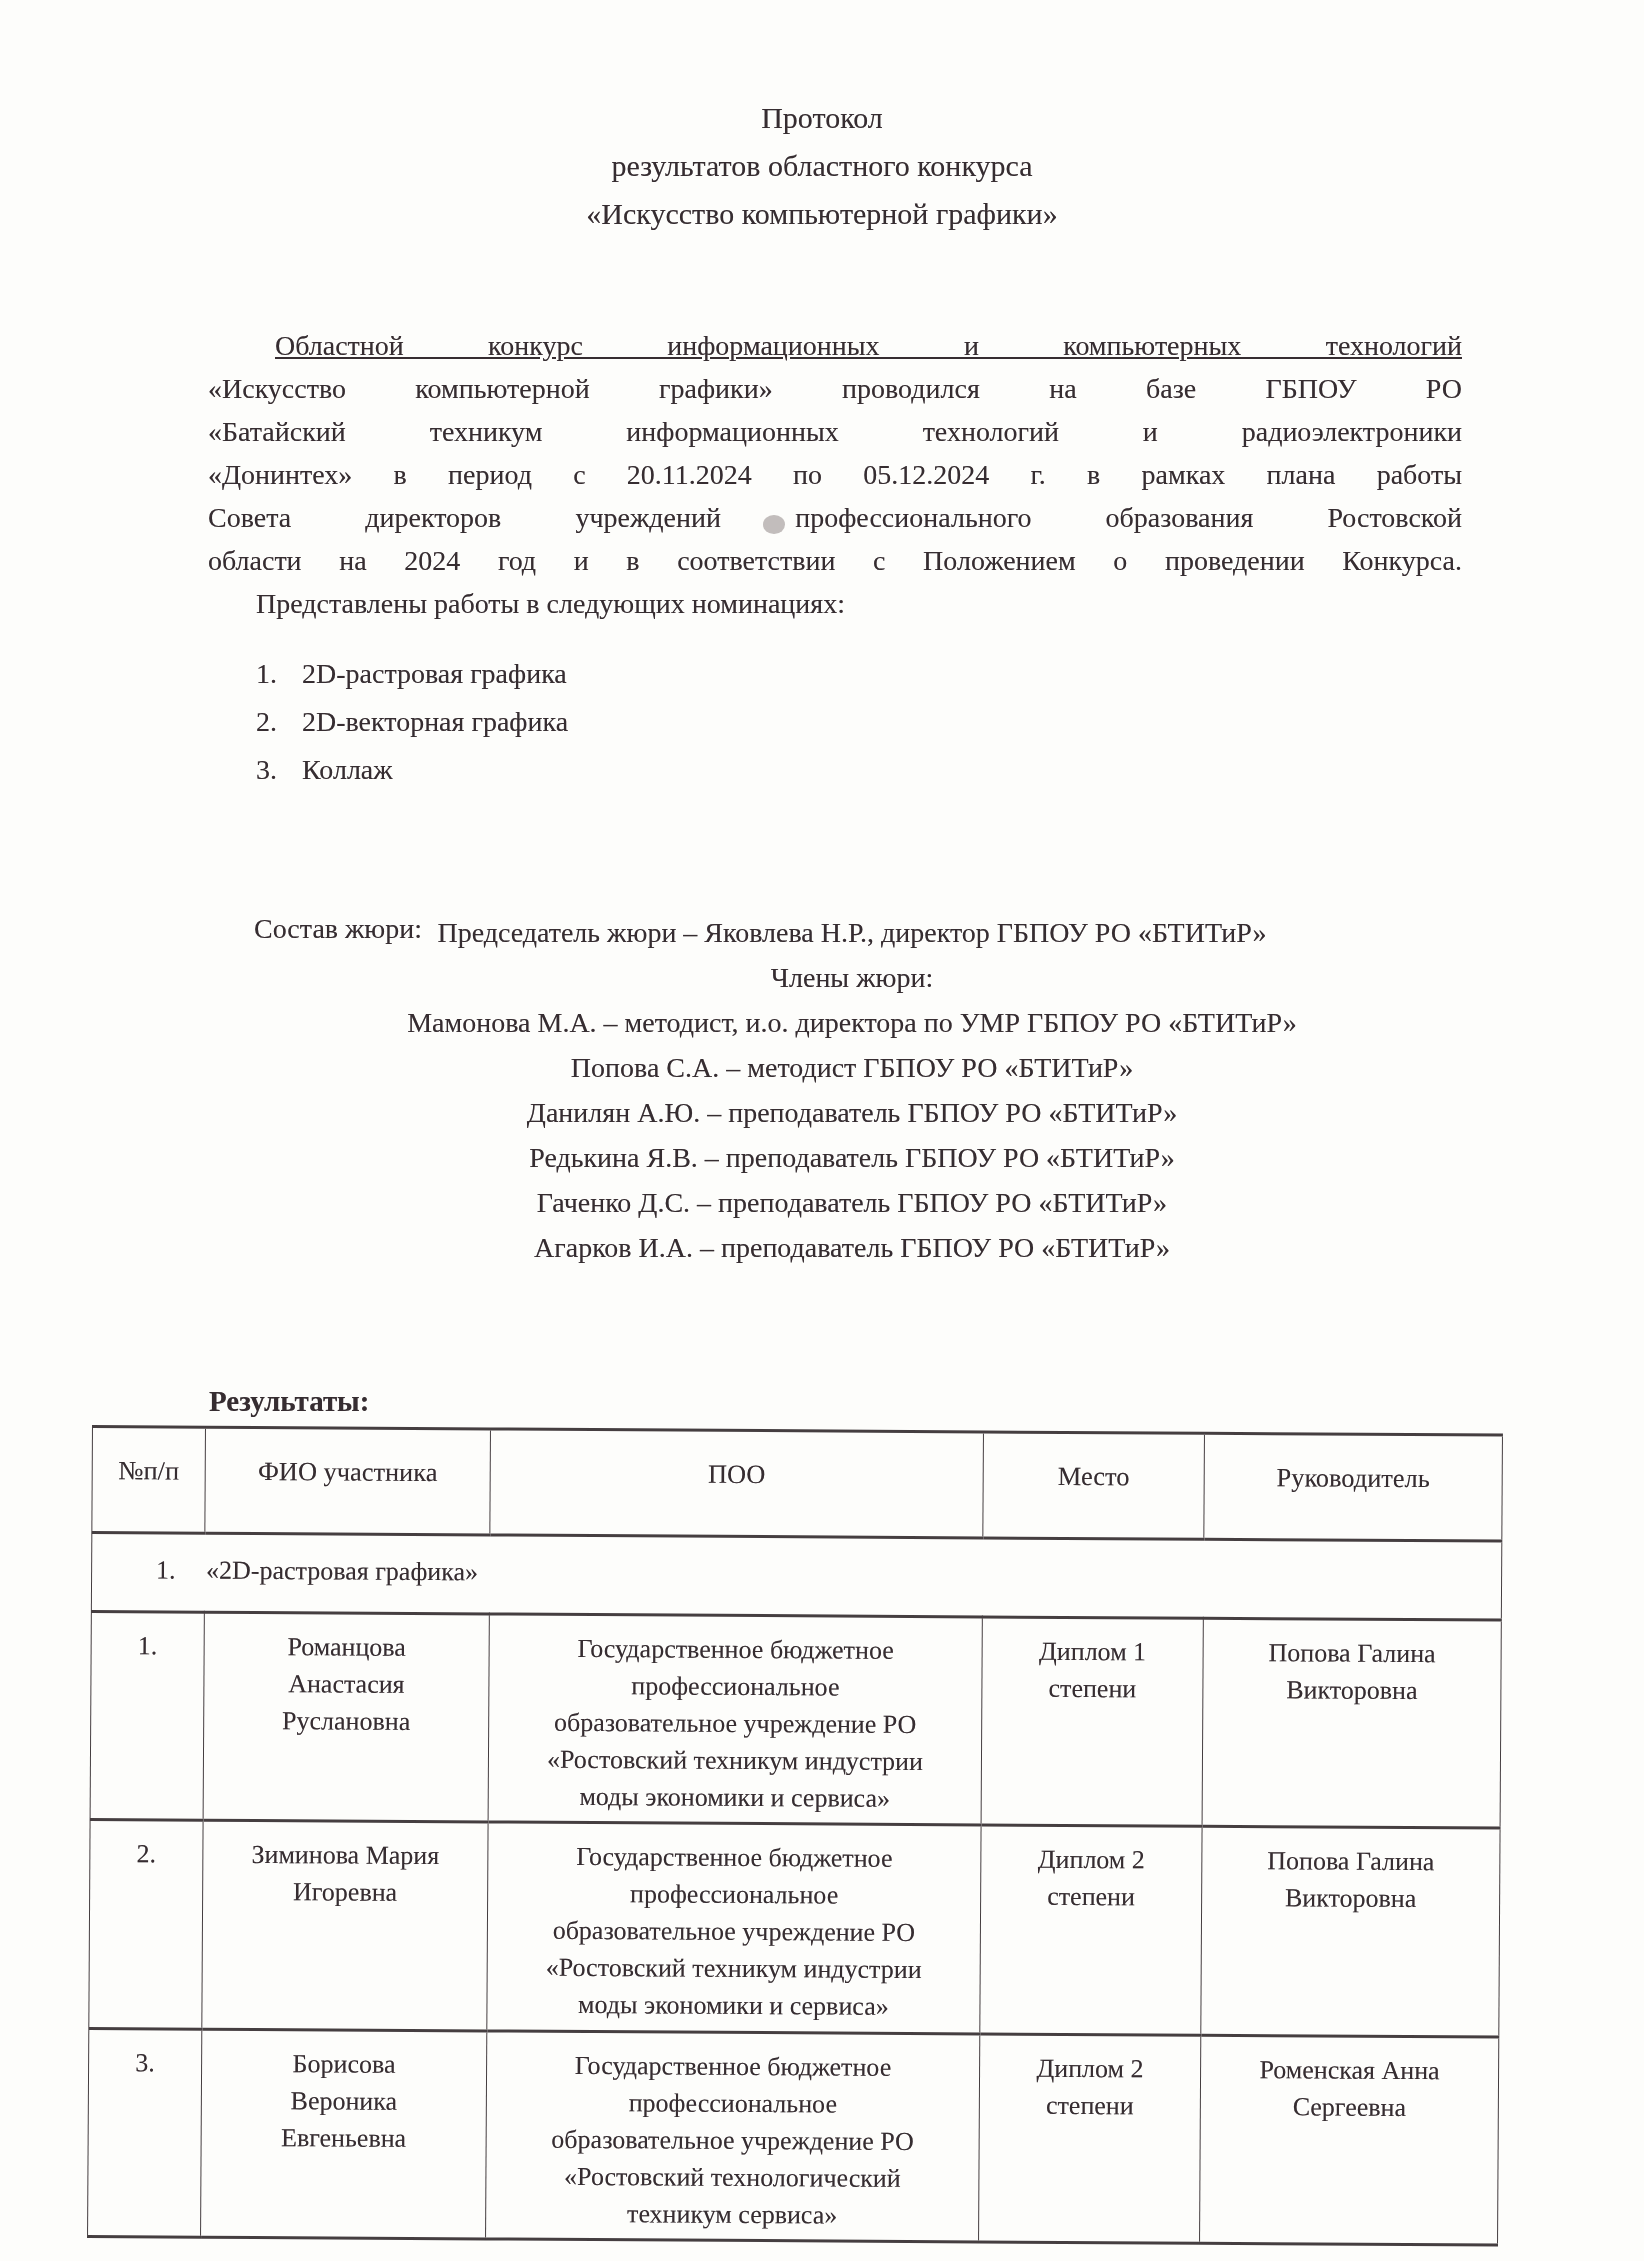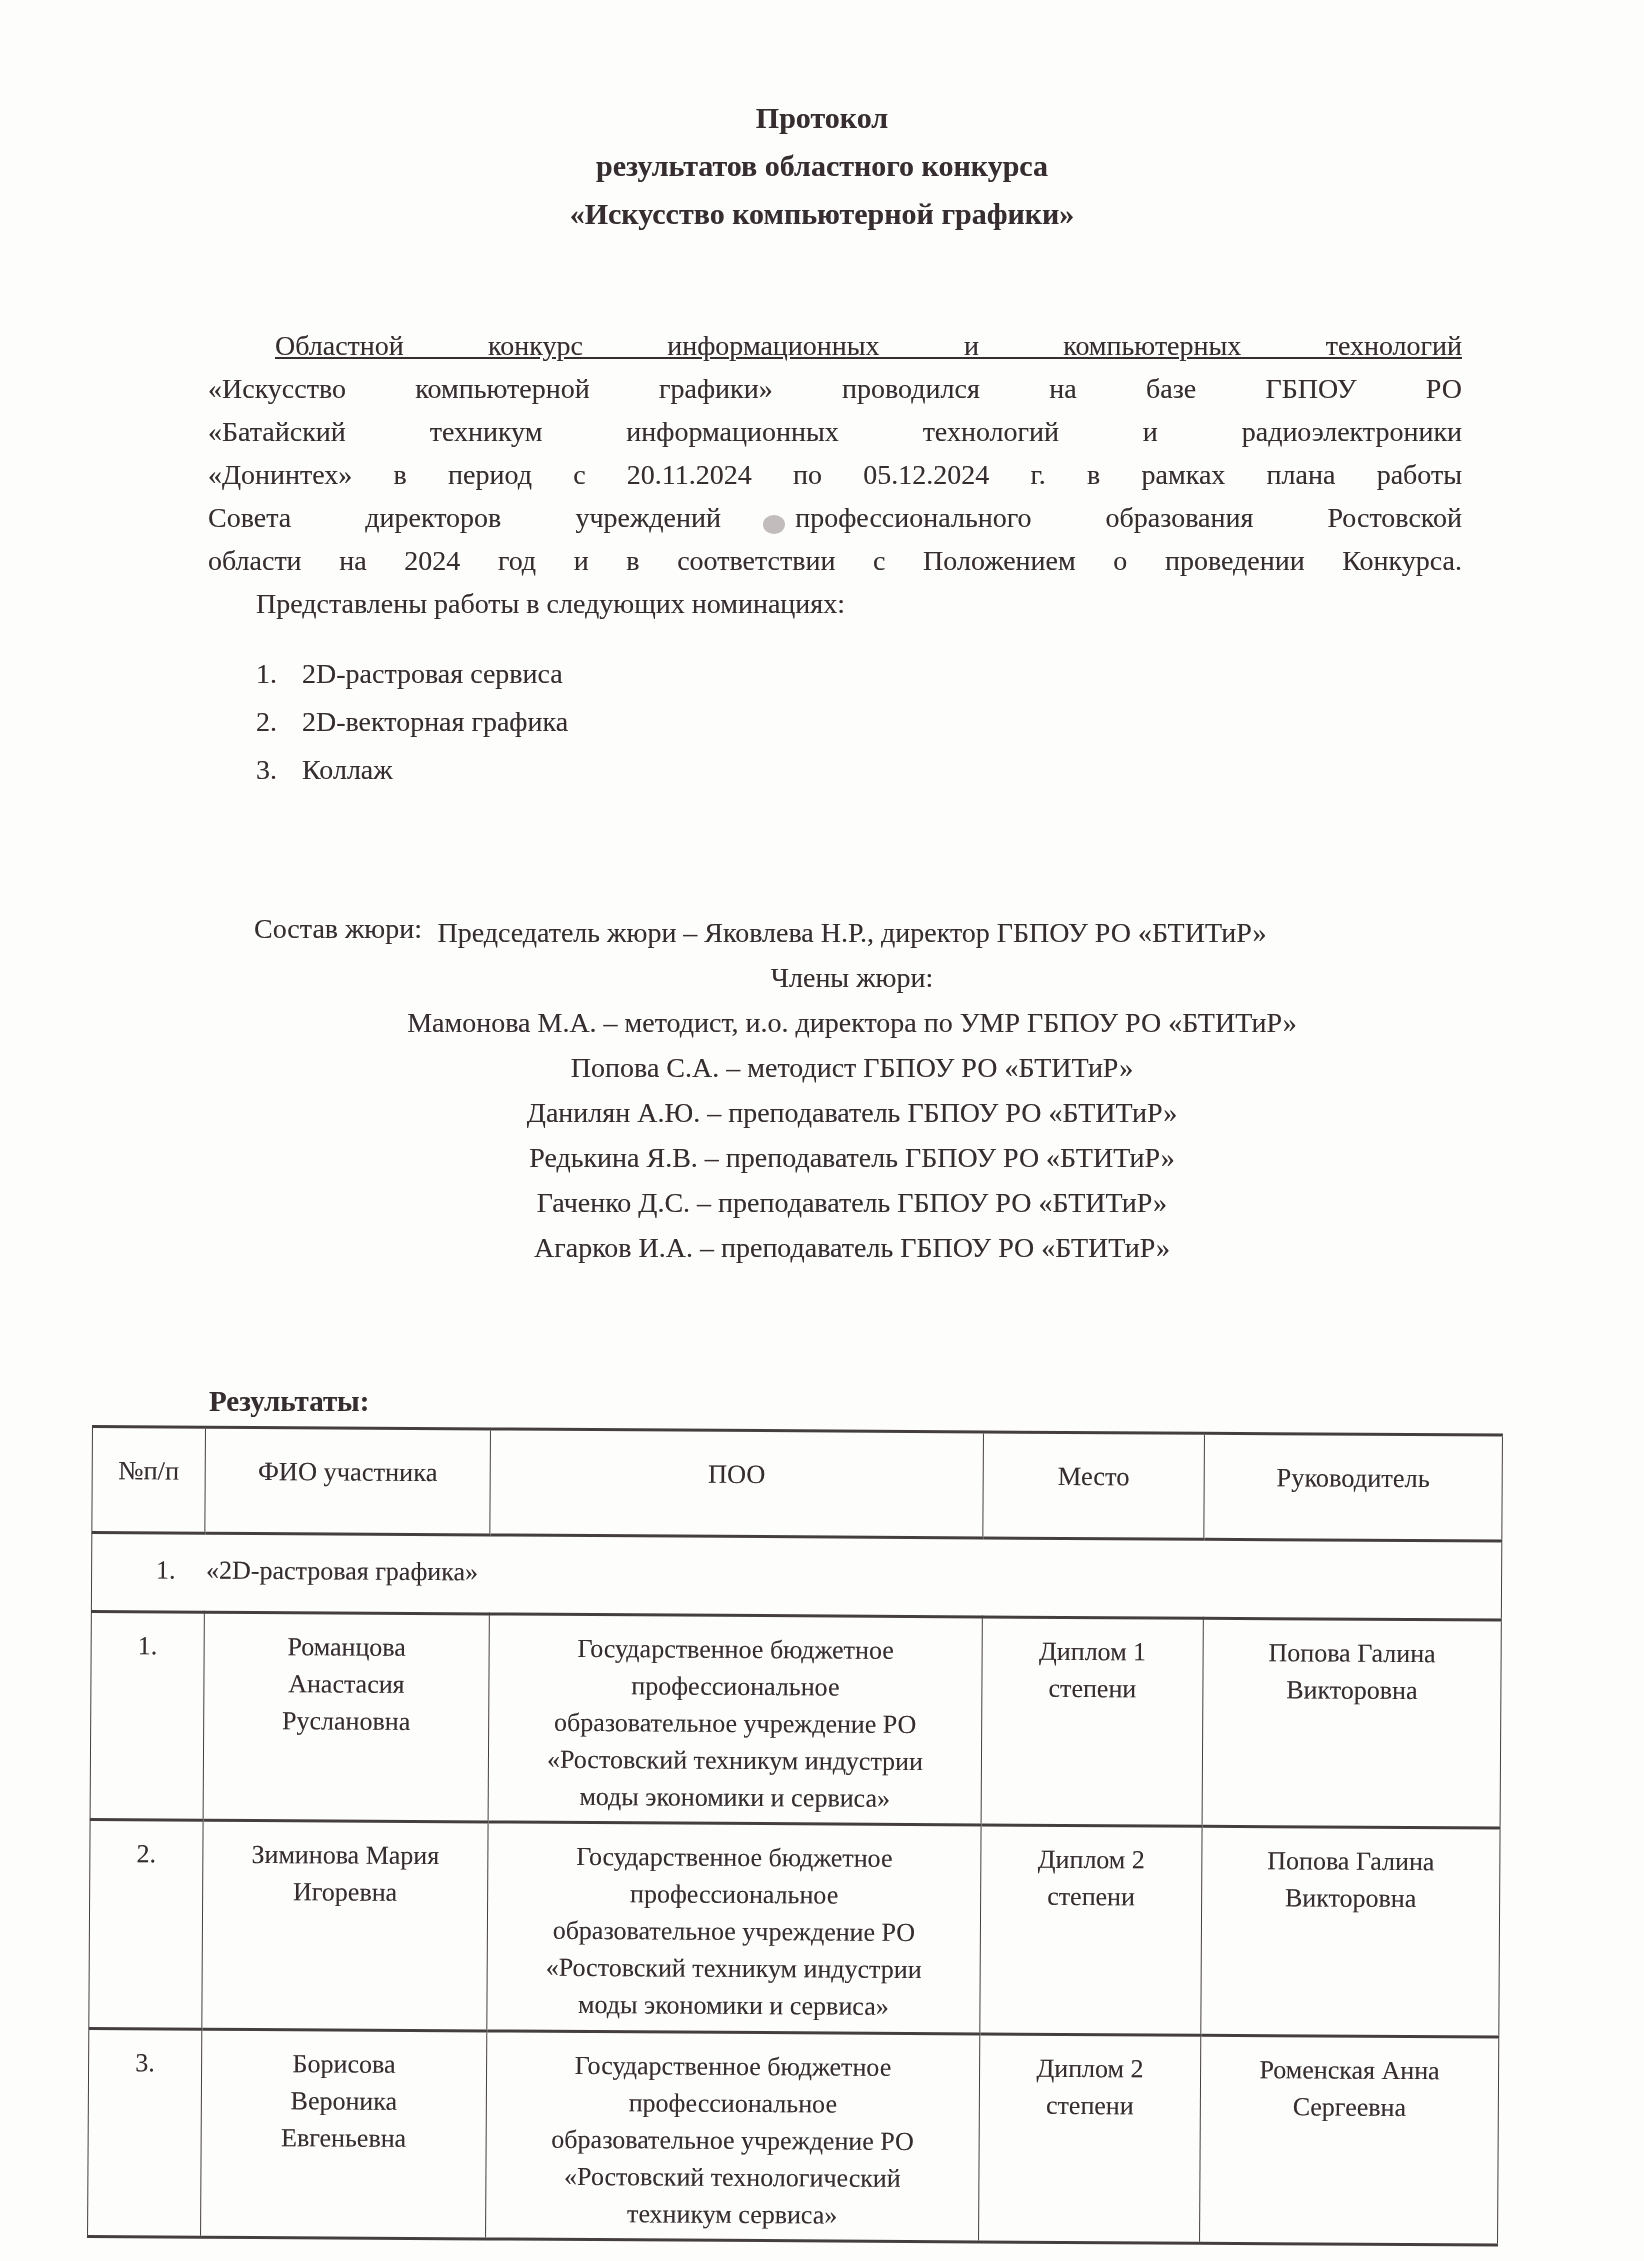--- a/index.html
+++ b/index.html
@@ -19,21 +19,21 @@
   }
   .prelines { white-space: pre-line; text-align: center; }
 
   
   .title-block {
     position: absolute;
     top: 94px;
     left: 195px;
     width: 1254px;
     text-align: center;
-    font-weight: bold;
+    font-weight: normal;
     font-size: 30px;
     line-height: 48px;
   }
 
   
   .intro-block {
     position: absolute;
     top: 324px;
     left: 208px;
     width: 1254px;
@@ -174,21 +174,21 @@
     <div class="intro-line">«Искусство компьютерной графики» проводился на базе ГБПОУ РО</div>
     <div class="intro-line">«Батайский техникум информационных технологий и радиоэлектроники</div>
     <div class="intro-line">«Донинтех» в период с 20.11.2024 по 05.12.2024 г. в рамках плана работы</div>
     <div class="intro-line">Совета директоров учреждений профессионального образования Ростовской</div>
     <div class="intro-line">области на 2024 год и в соответствии с Положением о проведении Конкурса.</div>
     <div class="intro-line plain">Представлены работы в следующих номинациях:</div>
   </div>
 
   <div class="nominations">
     <div class="nom-row">
-      <span class="nom-num">1.</span><span>2D-растровая сервиса</span>
+      <span class="nom-num">1.</span><span>2D-растровая графика</span>
     </div>
     <div class="nom-row">
       <span class="nom-num">2.</span><span>2D-векторная графика</span>
     </div>
     <div class="nom-row">
       <span class="nom-num">3.</span><span>Коллаж</span>
     </div>
   </div>
 
   <div class="jury-heading">Состав жюри:</div>

